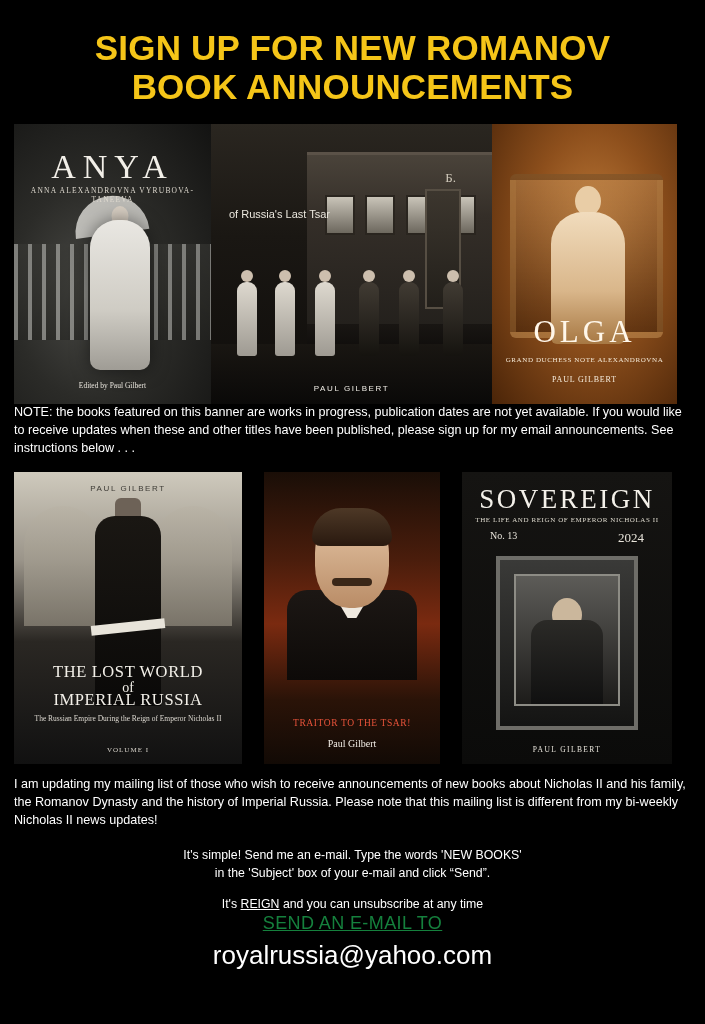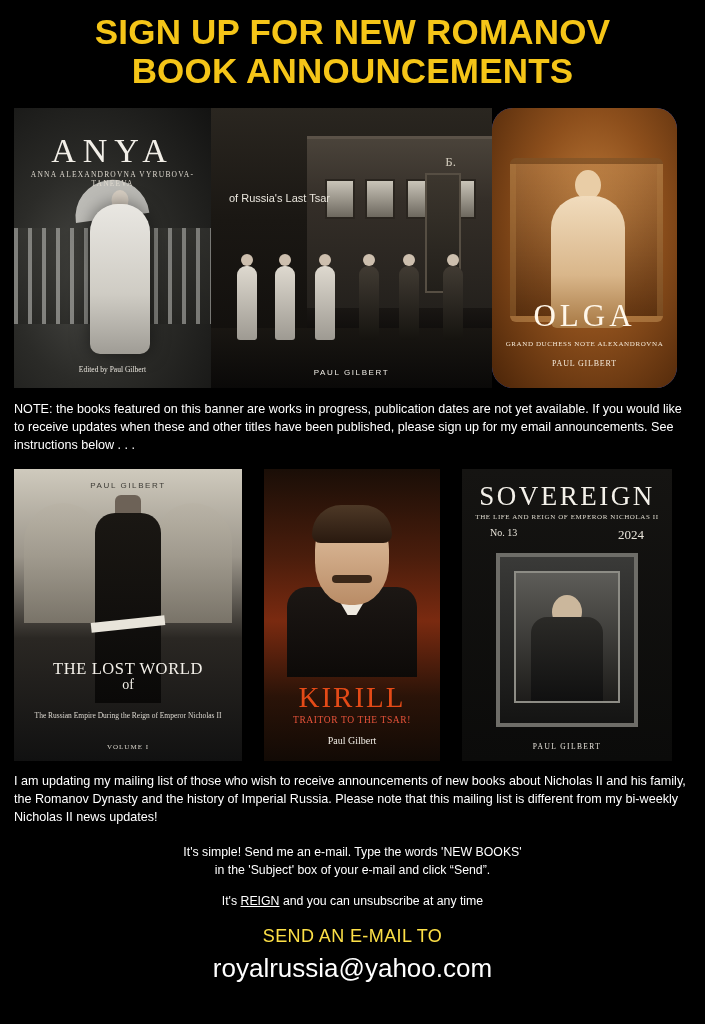--- a/index.html
+++ b/index.html
@@ -25,39 +25,39 @@
   }
 
   
   .headline {
     text-align: center;
     color: #f5c518;
     font-weight: bold;
     font-size: 35px;
     line-height: 1.12;
     letter-spacing: 0.2px;
-    padding-top: 12px;
+    padding-top: 28px;
     text-shadow: 0 0 2px rgba(0,0,0,.6);
   }
   .headline .l2 { display: block; }
 
   
   .row1 {
     display: flex;
     gap: 0;
     margin-top: 18px;
     height: 280px;
   }
   .cover {
     position: relative;
     overflow: hidden;
   }
   .c-anya { width: 197px; background: #141210; }
   .c-train { width: 281px; background: #1b1814; }
-  .c-olga { width: 185px; background: #1d4ed8; border-radius: 21px; }
+  .c-olga { width: 185px; background: #1d4ed8; }
 
   
   .anya-bg {
     position: absolute; inset: 0;
     background:
       radial-gradient(ellipse at 38% 60%, #4a4a46 0%, #2b2b28 45%, #131312 100%);
   }
   .anya-rail {
     position: absolute;
     left: 0; right: 0; top: 120px; height: 96px;
@@ -227,21 +227,20 @@
   .olga-author {
     position: absolute; left: 0; right: 0; bottom: 20px;
     text-align: center;
     font-family: "Liberation Serif", serif;
     font-size: 8px; letter-spacing: .8px;
     color: #f6ecdc;
   }
 
   
   .note {
-    margin-top: 13px;
     font-size: 12.6px;
     line-height: 1.42;
     color: #ffffff;
   }
 
   
   .row2 {
     display: flex;
     gap: 22px;
     margin-top: 14px;
@@ -447,25 +446,26 @@
     font-size: 12.3px;
     line-height: 1.5;
   }
   .free {
     margin-top: 14px;
     text-align: center;
     font-size: 12.3px;
   }
   .free u { text-decoration: underline; }
   .sendto {
-    margin-top: 18px;
+    margin-top: 2px;
     text-align: center;
     font-size: 18px;
-    color: #fde047;
+    color: #15803d;
     letter-spacing: .4px;
+    text-decoration: underline;
   }
   .email {
     margin-top: 6px;
     text-align: center;
     font-size: 26px;
     color: #ffffff;
   }
 </style>
 </head>
 <body>
@@ -530,34 +530,34 @@
     <div class="cover c-lost">
       <div class="lost-bg"></div>
       <div class="lost-arch"></div>
       <div class="lost-arch2"></div>
       <div class="lost-head"></div>
       <div class="lost-man"></div>
       <div class="lost-sash"></div>
       <div class="lost-author">PAUL GILBERT</div>
       <div class="lost-t1">THE LOST WORLD</div>
       <div class="lost-amp">of</div>
+      <div class="lost-t2">IMPERIAL RUSSIA</div>
       <div class="lost-sub">The Russian Empire During the Reign of Emperor Nicholas II</div>
       <div class="lost-vol">VOLUME I</div>
     </div>
 
     <div class="cover c-kirill">
       <div class="kirill-bg"></div>
       <div class="kirill-portrait">
         <div class="k-coat"></div>
         <div class="k-collar"></div>
         <div class="k-head"></div>
         <div class="k-hair"></div>
         <div class="k-mous"></div>
       </div>
-      <div class="kirill-title">KIRILL</div>
       <div class="kirill-sub">TRAITOR TO THE TSAR!</div>
       <div class="kirill-author">Paul Gilbert</div>
     </div>
 
     <div class="cover c-sov">
       <div class="sov-bg"></div>
       <div class="sov-title">SOVEREIGN</div>
       <div class="sov-sub">THE LIFE AND REIGN OF EMPEROR NICHOLAS II</div>
       <div class="sov-no">No. 13</div>
       <div class="sov-year">2024</div>

